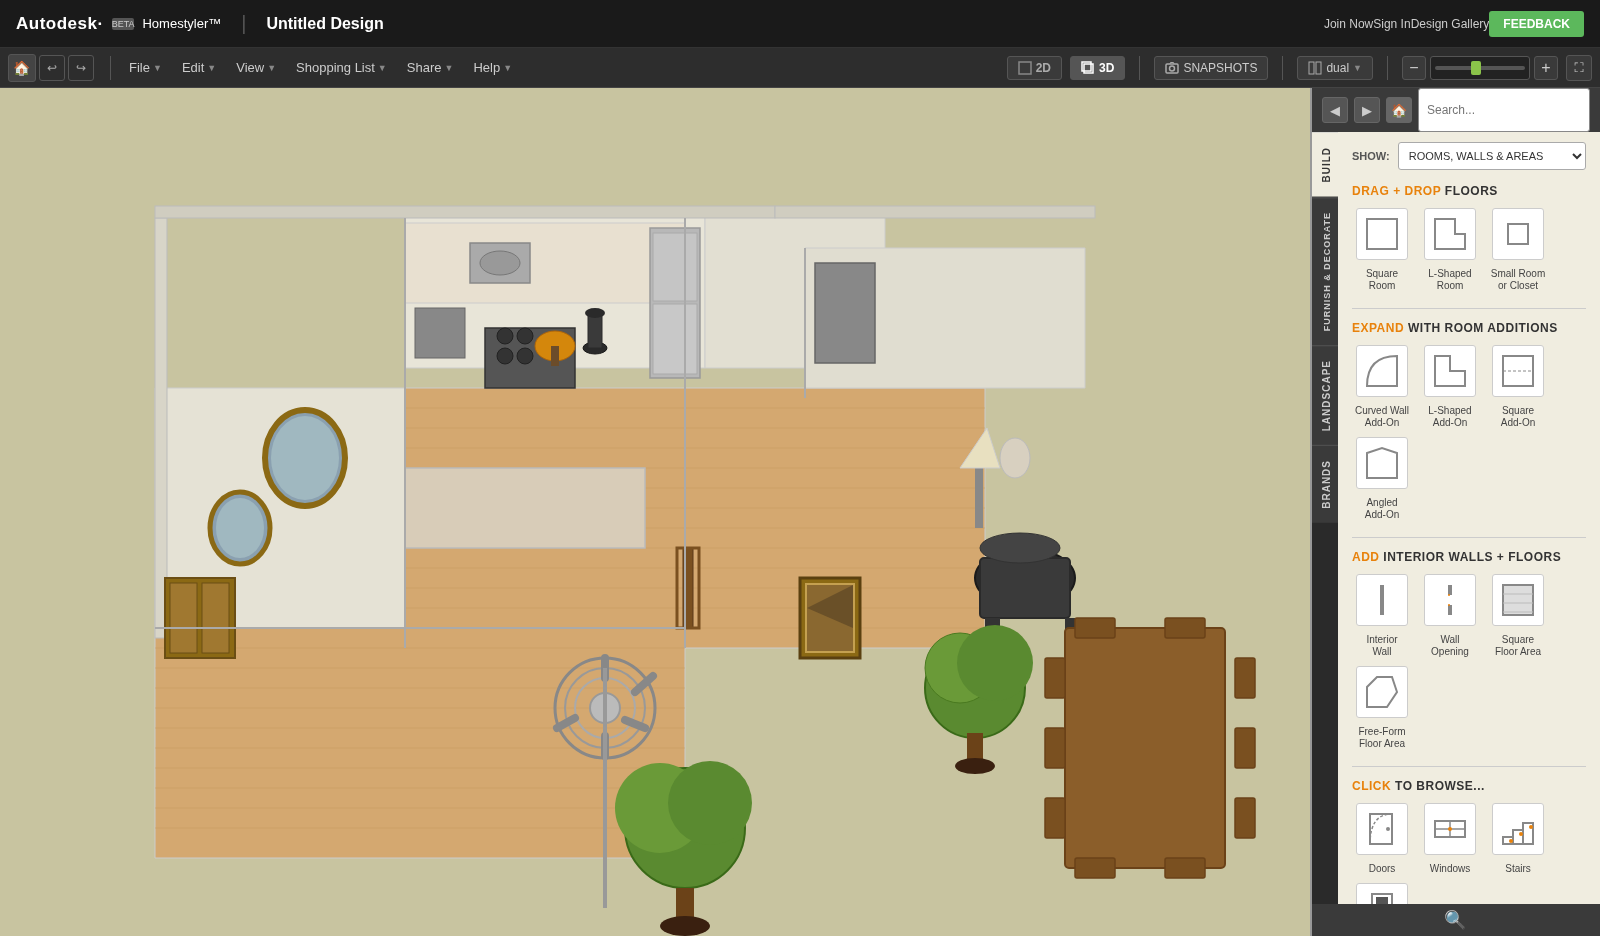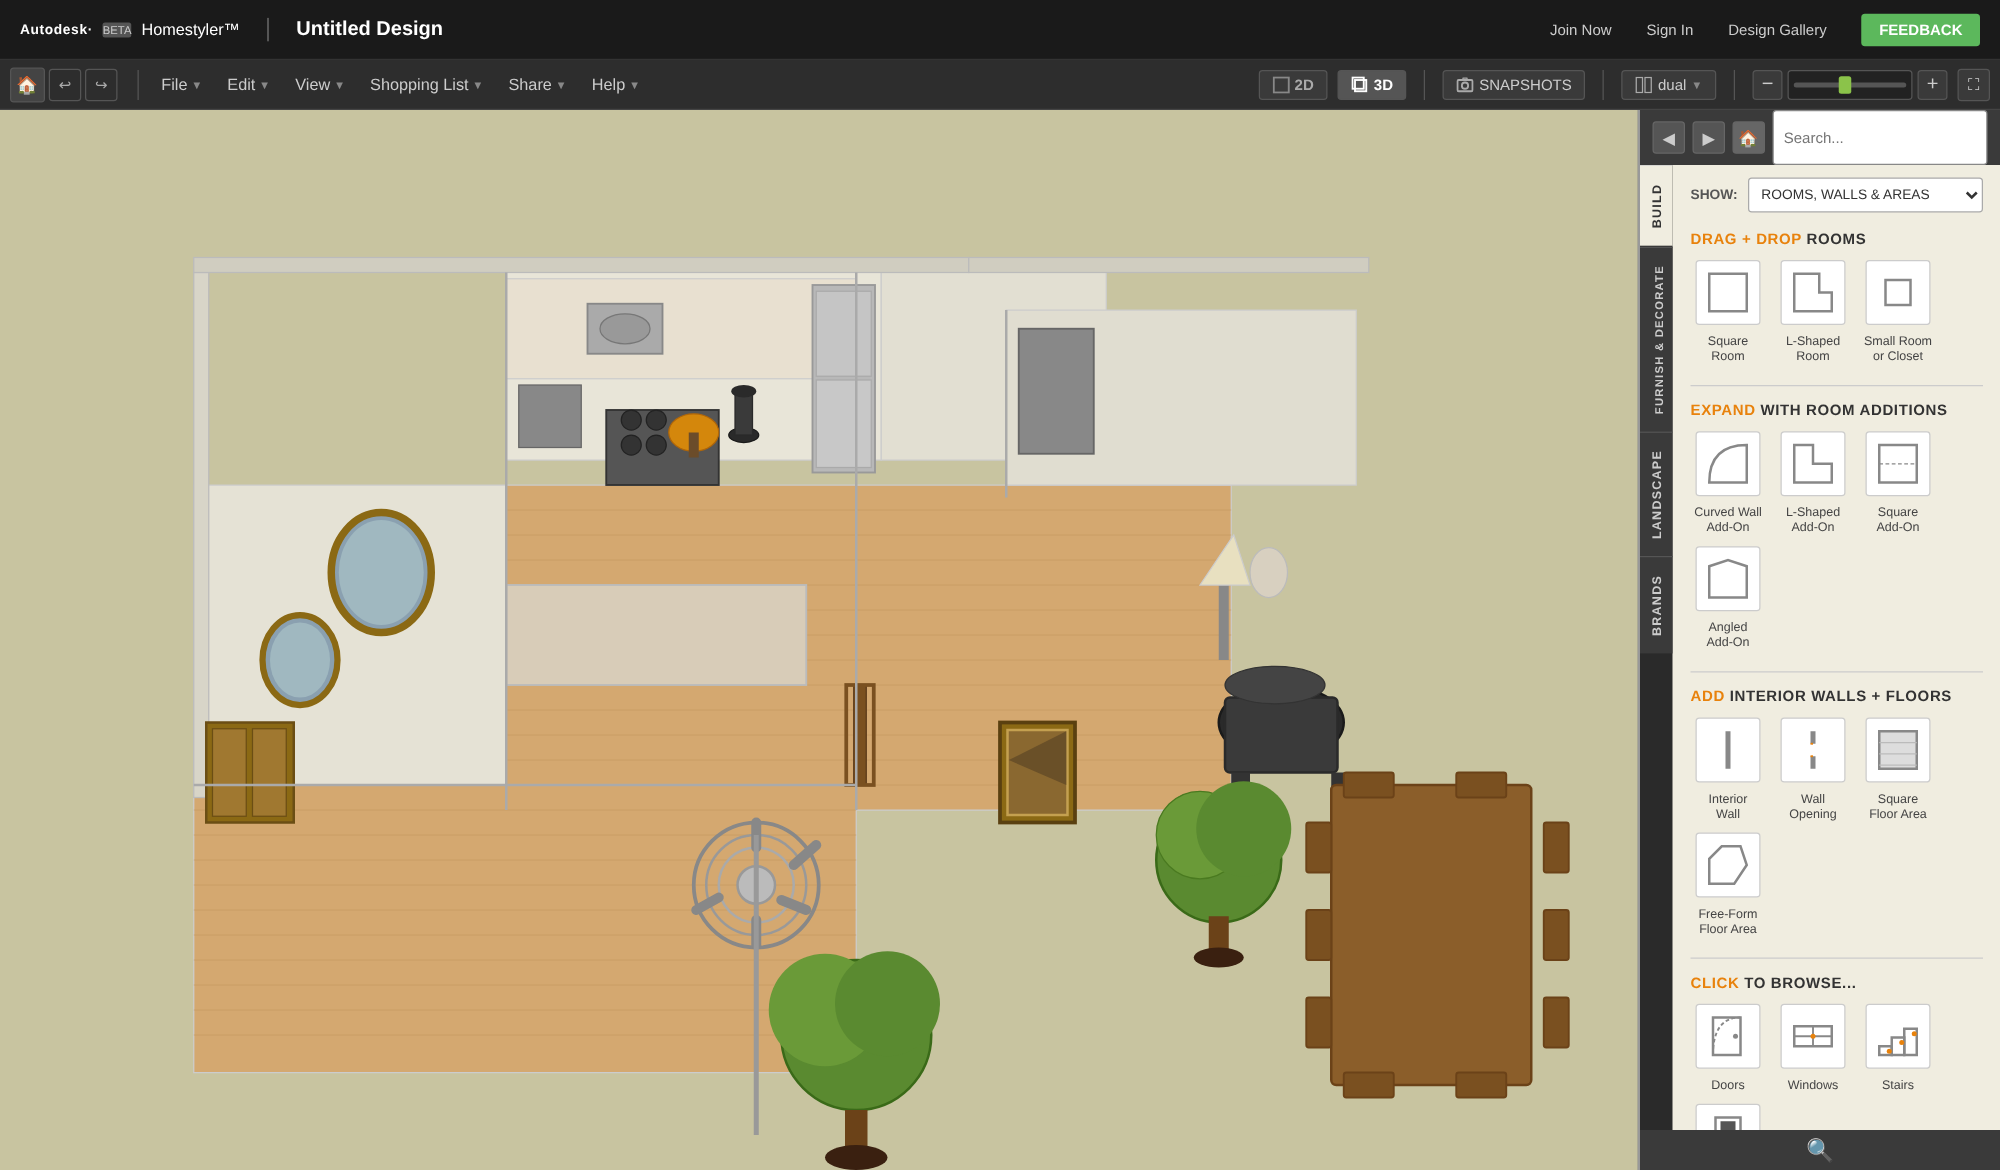--- a/index.html
+++ b/index.html
@@ -14,21 +14,21 @@
       padding: 0 16px;
       border-bottom: 1px solid #333;
     }
     #logo-area {
       display: flex;
       align-items: center;
       gap: 8px;
     }
     #autodesk-logo {
       color: #fff;
-      font-size: 11px;
+      font-size: 17px;
       font-weight: bold;
       letter-spacing: 0.5px;
     }
     #beta-badge {
       background: #555;
       color: #ccc;
       font-size: 9px;
       padding: 1px 0;
       border-radius: 2px;
     }
@@ -43,21 +43,21 @@
     }
     #design-title {
       color: #fff;
       font-size: 16px;
       font-weight: bold;
     }
     #top-right-links {
       margin-left: auto;
       display: flex;
       align-items: center;
-      gap: 28px;
+      gap: 0;
     }
     .top-link {
       color: #ccc;
       font-size: 12px;
       cursor: pointer;
       text-decoration: none;
     }
     #feedback-btn {
       background: #5cb85c;
       color: #fff;
@@ -744,21 +744,21 @@
           <span id="show-label">SHOW:</span>
           <select id="show-dropdown">
             <option>ROOMS, WALLS &amp; AREAS</option>
             <option>FLOOR PLAN</option>
             <option>3D VIEW</option>
           </select>
         </div>
 
         <div class="section-header">
           <span class="highlight">DRAG + DROP</span>
-          <span class="normal"> ROOMS</span>
+          <span class="normal"> FLOORS</span>
         </div>
         <div class="shape-grid">
           <div class="shape-item">
             <div class="shape-icon">
               <svg class="shape-svg" viewBox="0 0 40 40">
                 <rect x="5" y="5" width="30" height="30" fill="none" stroke="#888" stroke-width="2"></rect>
               </svg>
             </div>
             <span class="shape-label">Square<br>Room</span>
           </div>

